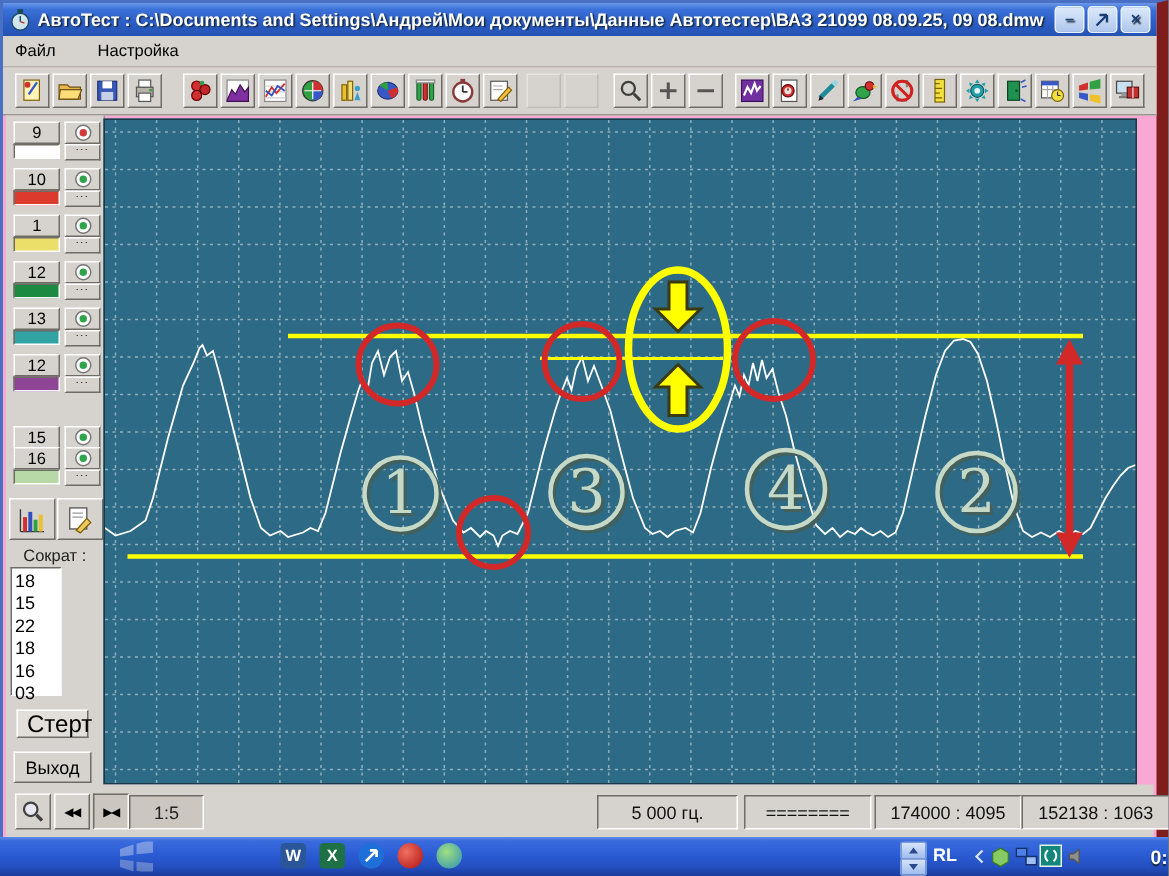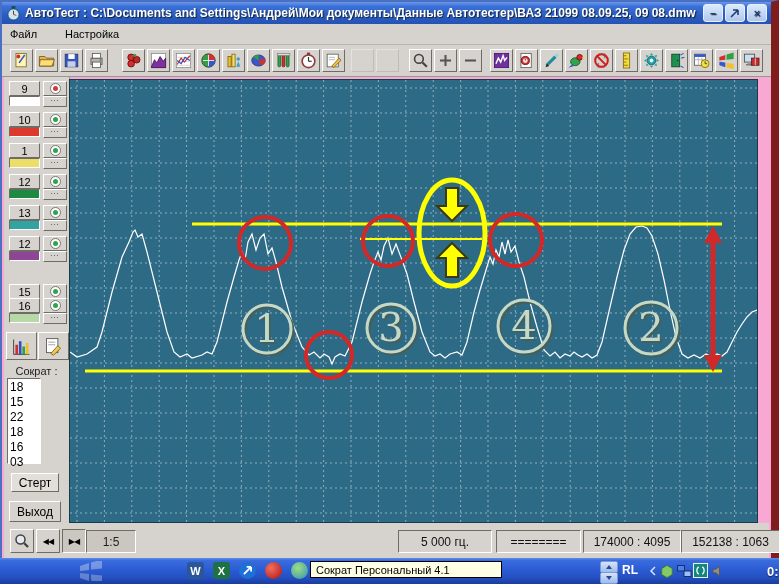--- a/index.html
+++ b/index.html
@@ -48,21 +48,21 @@
            font-size:7px;line-height:4px;text-align:center;letter-spacing:1px;}
   .panel-iconbtn{position:absolute;width:29px;height:26px;background:#D6D3CE;
                  border:1px solid;border-color:#FFFFFF #6F6C66 #6F6C66 #FFFFFF;
                  display:flex;align-items:center;justify-content:center;}
   .panel-iconbtn svg{width:21px;height:21px;}
   #blocks-label{position:absolute;left:0;top:288px;width:65px;text-align:center;color:#222;}
   #blocks-list{position:absolute;left:3px;top:301px;width:34px;height:86px;background:#fff;
                border:1px solid;border-color:#6F6C66 #FFFFFF #FFFFFF #6F6C66;
                font-size:12px;line-height:15px;padding:1px 2px;box-sizing:border-box;}
   #start-btn{position:absolute;left:7px;top:396px;width:48px;height:19px;background:#E2DFDA;
-             border:1px solid;border-color:#FFFFFF #6F6C66 #6F6C66 #FFFFFF;font-size:12px;
+             border:1px solid;border-color:#FFFFFF #6F6C66 #6F6C66 #FFFFFF;font-size:16px;
              font-family:"Liberation Sans",sans-serif;}
   #exit-btn{position:absolute;left:5px;top:424px;width:52px;height:21px;background:#D6D3CE;
             border:1px solid;border-color:#FFFFFF #6F6C66 #6F6C66 #FFFFFF;font-size:12px;
             font-family:"Liberation Sans",sans-serif;}
   
   #plot{position:absolute;left:67px;top:77px;width:689px;height:444px;background:#2D6A86;
         border:1px solid #1A3A4A;box-sizing:border-box;}
   #plot svg{display:block;}
   
   #bottombar{position:absolute;left:2px;top:521px;right:2px;height:35px;background:#D6D3CE;}
@@ -557,21 +557,20 @@
     </svg>
     <div class="ql-icon" style="left:187px;background:#2B579A;">W</div>
     <div class="ql-icon" style="left:213px;background:#1E7145;">X</div>
     <div class="ql-icon" style="left:239px;background:#1E6FD8;border-radius:50%;">
       <svg width="9" height="9" viewBox="0 0 10 10">
           <path d="M1 9 L9 1 M9 1 H4 M9 1 V6" stroke="#fff" stroke-width="2" fill="none"></path>
         </svg>
     </div>
     <div class="ql-icon" style="left:265px;background:radial-gradient(circle at 35% 35%,#F07060,#B01010);border-radius:50%;"></div>
     <div class="ql-icon" style="left:291px;background:radial-gradient(circle at 40% 35%,#9FE080,#2E8FB8);border-radius:50%;"></div>
-    <div id="task-tooltip">Сократ Персональный 4.1</div>
     <div class="spin" style="top:3px;">
         <span class="tri" style="border-bottom:4px solid #2B4A8C;"></span>
       </div>
     <div class="spin" style="top:14px;">
         <span class="tri" style="border-top:4px solid #2B4A8C;"></span>
       </div>
     <div id="lang">RL</div>
     <div class="tray-icon" style="left:645px;">
       <svg width="8" height="10" viewBox="0 0 8 10">
           <path d="M6 1 L2 5 L6 9" stroke="#D8E4F8" stroke-width="1.5" fill="none"></path>

